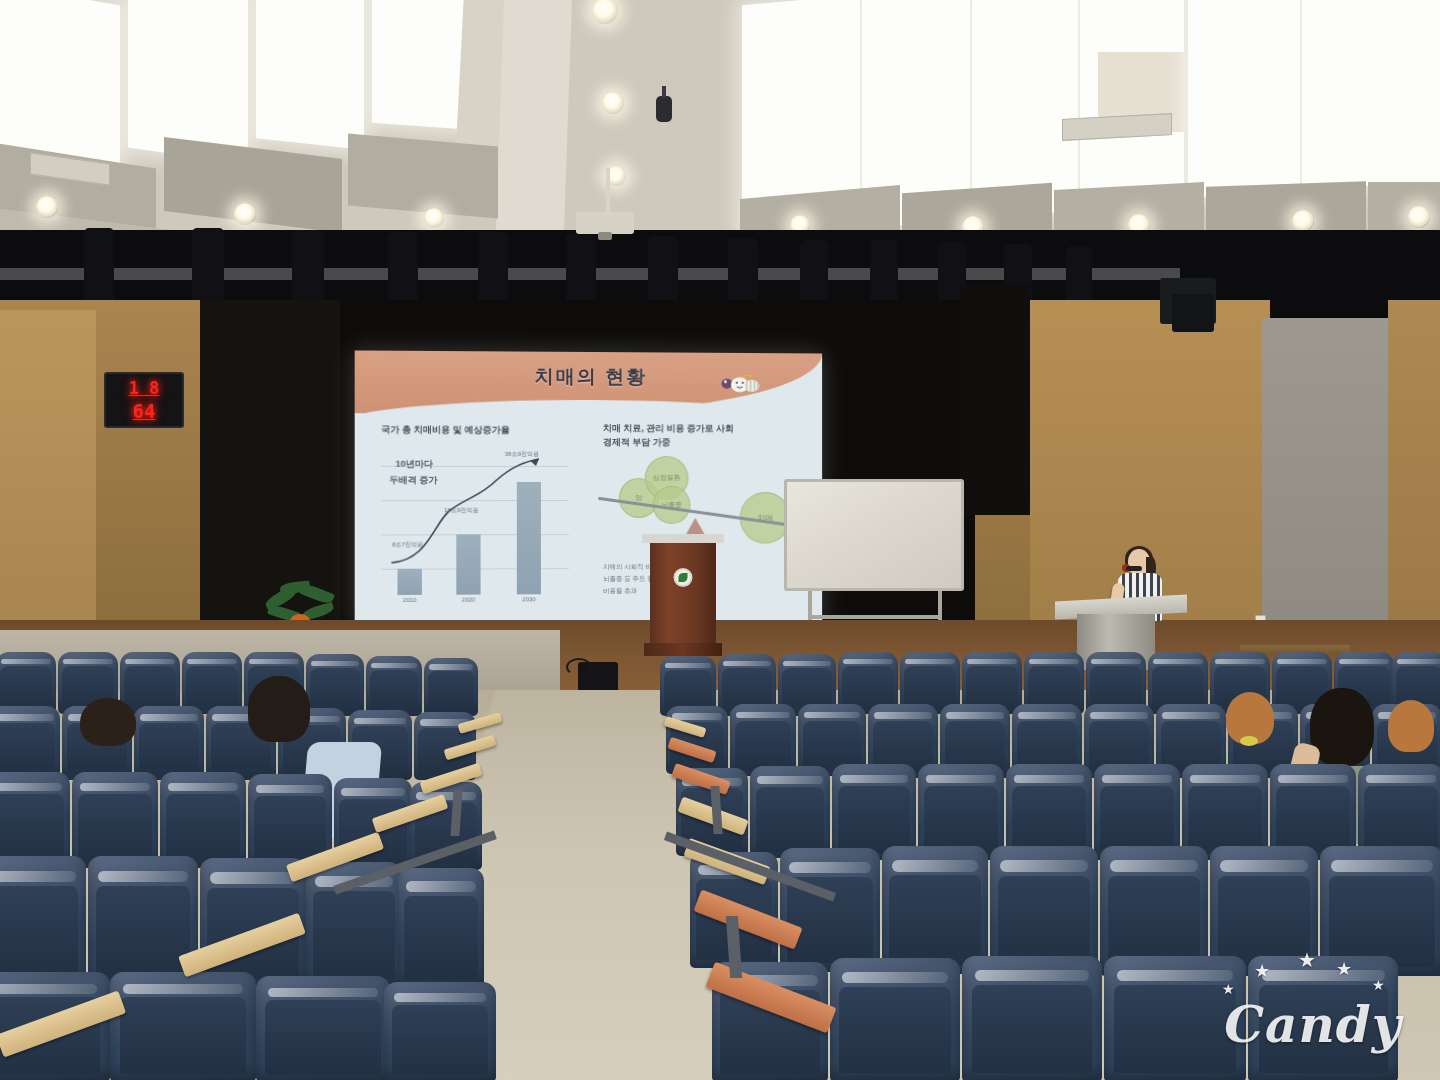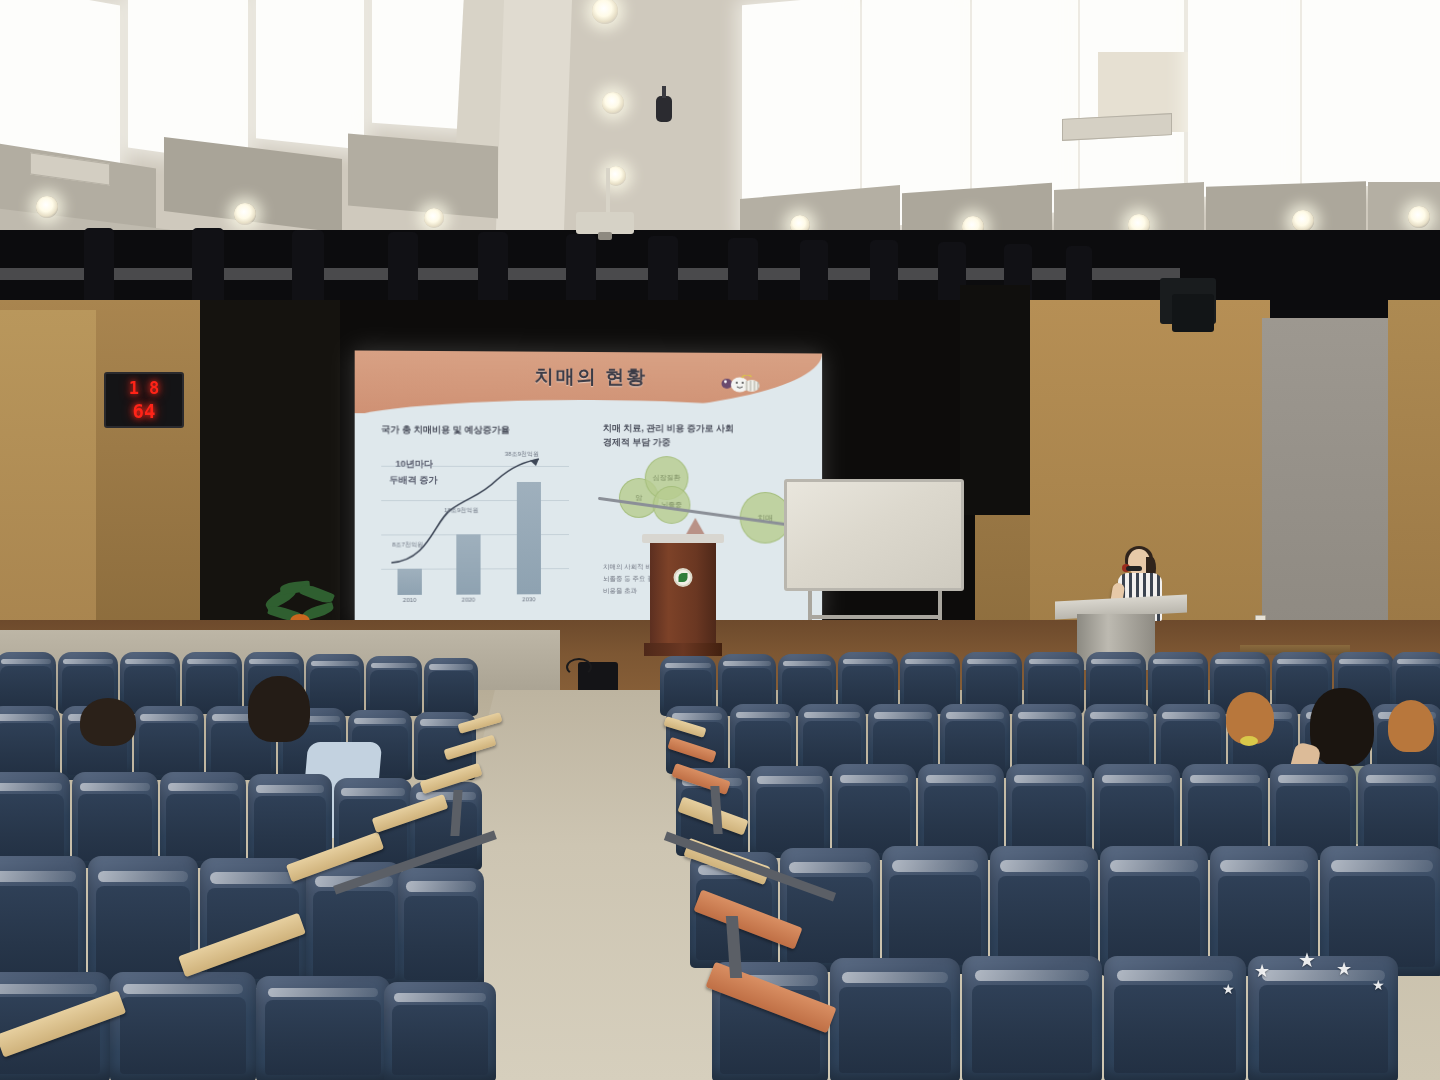--- a/index.html
+++ b/index.html
@@ -97,21 +97,21 @@
   #whiteboard{left:784px;top:479px;width:180px;height:112px;
     background:linear-gradient(150deg,#e9e6dd 0%,#dcd8cd 45%,#cfcbc0 100%);
     border:3px solid #b9b6ae;border-radius:3px;}
   .wbleg{background:#a9a69e;}
 
   
   #ledsign{left:104px;top:372px;width:80px;height:56px;background:#141416;
     border:2px solid #2a2a2e;border-radius:3px;overflow:hidden;}
   #ledsign .row{position:absolute;left:0;width:100%;text-align:center;
     font-family:"DejaVu Sans Mono",monospace;font-weight:700;color:#ff2418;
-    text-shadow:0 0 6px #ff2d20,0 0 12px #c0160c;}
+    text-shadow:0 0 6px #ff2d20,0 0 12px #c0160c;text-decoration:underline;}
 
   
   #plant{left:262px;top:580px;width:82px;height:76px;}
   .leaf{position:absolute;background:#2f5f30;border-radius:50% 10% 50% 10%;}
 
   
   #stagefloor{left:0;top:620px;width:1440px;height:86px;
     background:linear-gradient(180deg,#6d4a2c 0%,#7d5733 40%,#8a6139 100%);}
   #stageedge{left:0;top:700px;width:1440px;height:12px;background:#3d3d42;}
   #stagefront{left:0;top:630px;width:560px;height:76px;
@@ -785,15 +785,16 @@
   <div class="abs seatleg" style="left:712px;top:786px;width:9px;height:48px;transform:skewX(4deg);"></div>
   <div class="abs seatleg" style="left:660px;top:862px;width:180px;height:9px;transform:rotate(20deg);"></div>
   <div class="abs seatleg" style="left:728px;top:916px;width:12px;height:62px;transform:skewX(4deg);"></div>
 
   <div class="abs" id="watermark">
     <span class="wmstar" style="left:14px;top:40px;font-size:14px;">★</span>
     <span class="wmstar" style="left:46px;top:20px;font-size:18px;">★</span>
     <span class="wmstar" style="left:90px;top:8px;font-size:20px;">★</span>
     <span class="wmstar" style="left:128px;top:18px;font-size:18px;">★</span>
     <span class="wmstar" style="left:164px;top:36px;font-size:14px;">★</span>
+    <div id="wmtext">Candy</div>
   </div>
 
 </div>
 
 </body></html>

